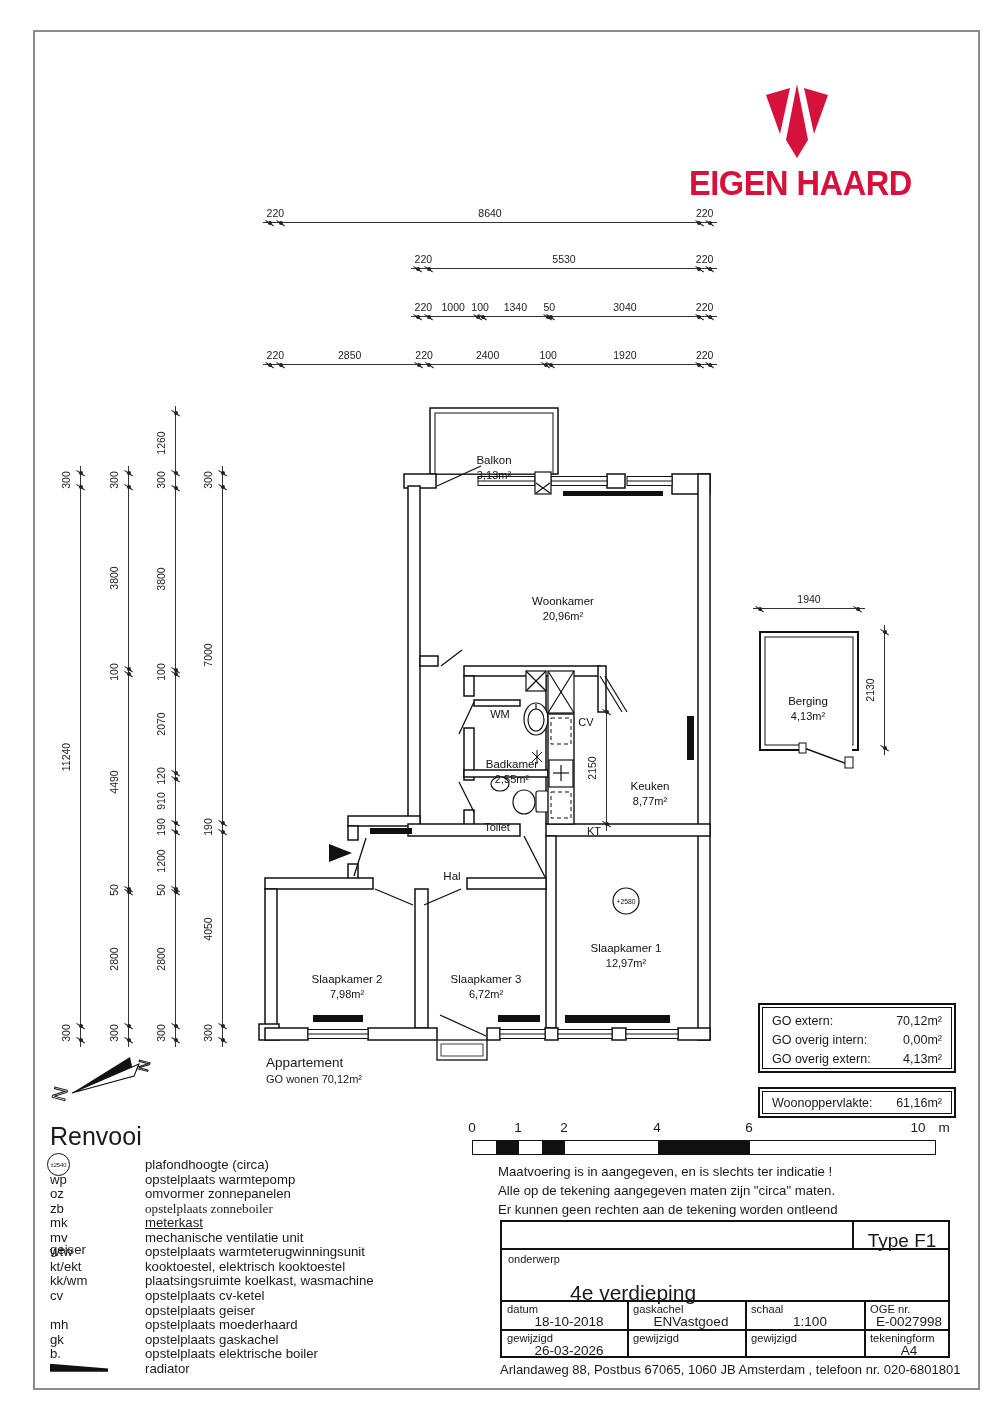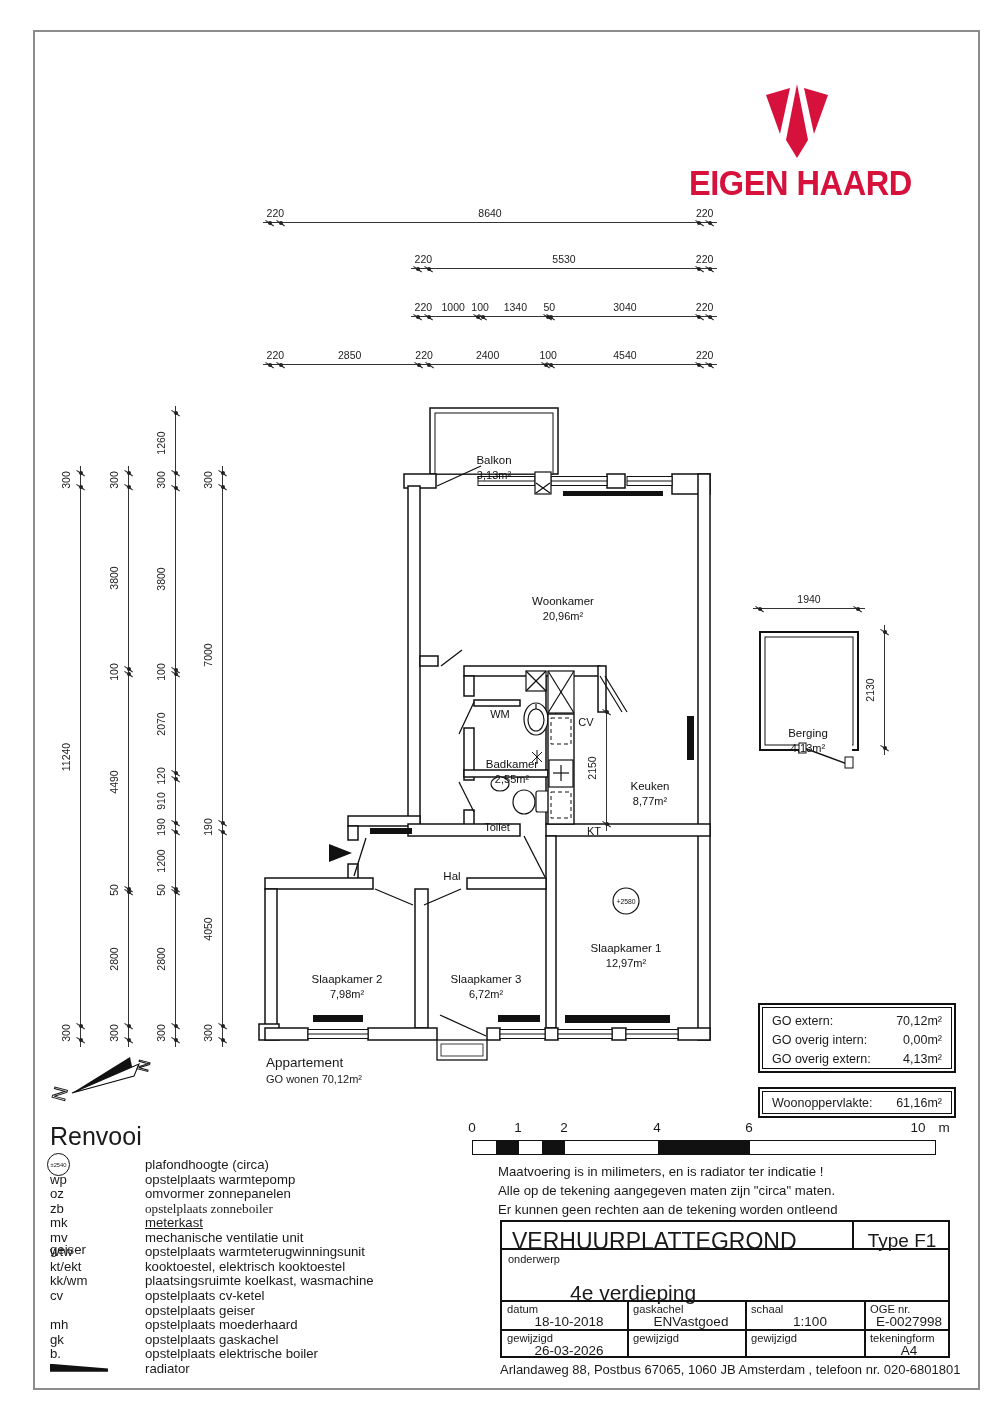--- a/index.html
+++ b/index.html
@@ -237,21 +237,21 @@
   <div class="sub">12,97m²</div>
 </div>
 <div class="lbl" style="left:347px;top:948px">
   <div>Slaapkamer 2</div>
   <div class="sub">7,98m²</div>
 </div>
 <div class="lbl" style="left:486px;top:948px">
   <div>Slaapkamer 3</div>
   <div class="sub">6,72m²</div>
 </div>
-<div class="lbl" style="left:808px;top:702px">
+<div class="lbl" style="left:808px;top:670px">
   <div>Berging</div>
   <div class="sub">4,13m²</div>
 </div>
 
 <div class="app-title">Appartement</div>
 <div class="app-sub">GO wonen 70,12m²</div>
 
 <div class="gobox" style="left:758px;top:1003px;width:194px;height:66px">
   <div class="inner"></div>
   <div class="gorow" style="top:9px"><span>GO extern:</span><span class="v">70,12m²</span></div>
@@ -271,34 +271,33 @@
 <div id="scale-labels">
     <div class="scale-num" style="position: absolute; left: 472px; top: 1120px;">0</div>
     <div class="scale-num" style="position: absolute; left: 518px; top: 1120px;">1</div>
     <div class="scale-num" style="position: absolute; left: 564px; top: 1120px;">2</div>
     <div class="scale-num" style="position: absolute; left: 657px; top: 1120px;">4</div>
     <div class="scale-num" style="position: absolute; left: 749px; top: 1120px;">6</div>
     <div class="scale-num" style="position: absolute; left: 918px; top: 1120px;">10</div>
     <div class="scale-num" style="position: absolute; left: 944px; top: 1120px;">m</div>
   </div>
 
-<div class="note" style="top:1164px">Maatvoering is in milimeters, en is radiator ter indicatie !</div>
+<div class="note" style="top:1164px">Maatvoering is in aangegeven, en is slechts ter indicatie !</div>
 <div class="note" style="top:1183px">Alle op de tekening aangegeven maten zijn "circa" maten.</div>
 <div class="note" style="top:1202px">Er kunnen geen rechten aan de tekening worden ontleend</div>
 
 <div id="tblock">
   <div class="tb-line" style="left:0;top:26px;width:446px;height:1.5px"></div>
   <div class="tb-line" style="left:0;top:78px;width:446px;height:1.5px"></div>
   <div class="tb-line" style="left:0;top:107px;width:446px;height:1.5px"></div>
   <div class="tb-line" style="left:350px;top:0;width:1.5px;height:26px"></div>
   <div class="tb-line" style="left:125px;top:78px;width:1.5px;height:56px"></div>
   <div class="tb-line" style="left:243px;top:78px;width:1.5px;height:56px"></div>
   <div class="tb-line" style="left:362px;top:78px;width:1.5px;height:56px"></div>
 
-  <div class="tb-title">VERHUURPLATTEGROND</div>
   <div class="tb-type">Type F1</div>
   <div class="tb-ond">onderwerp</div>
   <div class="tb-floor">4e verdieping</div>
 
   <div class="tb-cell-label" style="left:5px;top:81px">datum</div>
   <div class="tb-cell-label" style="left:131px;top:81px">gaskachel</div>
   <div class="tb-cell-label" style="left:249px;top:81px">schaal</div>
   <div class="tb-cell-label" style="left:368px;top:81px">OGE nr.</div>
   <div class="tb-cell-value" style="left:67px;top:92px">18-10-2018</div>
   <div class="tb-cell-value" style="left:189px;top:92px">ENVastgoed</div>
@@ -410,21 +409,21 @@
     <div style="position: absolute; left: 428.727px; top: 359.5px; width: 1.4px; height: 10px; background: rgb(34, 34, 34); transform: rotate(-55deg);"></div>
     <div style="position: absolute; left: 424.097px; top: 349px; transform: translateX(-50%); font: 10.5px &quot;Liberation Sans&quot;, sans-serif; color: rgb(34, 34, 34); white-space: nowrap;">220</div>
     <div style="position: absolute; left: 543.727px; top: 362.5px; width: 4px; height: 4px; background: rgb(34, 34, 34); border-radius: 50%;"></div>
     <div style="position: absolute; left: 545.027px; top: 359.5px; width: 1.4px; height: 10px; background: rgb(34, 34, 34); transform: rotate(-55deg);"></div>
     <div style="position: absolute; left: 487.577px; top: 349px; transform: translateX(-50%); font: 10.5px &quot;Liberation Sans&quot;, sans-serif; color: rgb(34, 34, 34); white-space: nowrap;">2400</div>
     <div style="position: absolute; left: 548.573px; top: 362.5px; width: 4px; height: 4px; background: rgb(34, 34, 34); border-radius: 50%;"></div>
     <div style="position: absolute; left: 549.873px; top: 359.5px; width: 1.4px; height: 10px; background: rgb(34, 34, 34); transform: rotate(-55deg);"></div>
     <div style="position: absolute; left: 548.15px; top: 349px; transform: translateX(-50%); font: 10.5px &quot;Liberation Sans&quot;, sans-serif; color: rgb(34, 34, 34); white-space: nowrap;">100</div>
     <div style="position: absolute; left: 697.339px; top: 362.5px; width: 4px; height: 4px; background: rgb(34, 34, 34); border-radius: 50%;"></div>
     <div style="position: absolute; left: 698.639px; top: 359.5px; width: 1.4px; height: 10px; background: rgb(34, 34, 34); transform: rotate(-55deg);"></div>
-    <div style="position: absolute; left: 624.956px; top: 349px; transform: translateX(-50%); font: 10.5px &quot;Liberation Sans&quot;, sans-serif; color: rgb(34, 34, 34); white-space: nowrap;">4540</div>
+    <div style="position: absolute; left: 624.956px; top: 349px; transform: translateX(-50%); font: 10.5px &quot;Liberation Sans&quot;, sans-serif; color: rgb(34, 34, 34); white-space: nowrap;">1920</div>
     <div style="position: absolute; left: 708px; top: 362.5px; width: 4px; height: 4px; background: rgb(34, 34, 34); border-radius: 50%;"></div>
     <div style="position: absolute; left: 709.3px; top: 359.5px; width: 1.4px; height: 10px; background: rgb(34, 34, 34); transform: rotate(-55deg);"></div>
     <div style="position: absolute; left: 704.67px; top: 349px; transform: translateX(-50%); font: 10.5px &quot;Liberation Sans&quot;, sans-serif; color: rgb(34, 34, 34); white-space: nowrap;">220</div>
     <div style="position: absolute; left: 80px; top: 466px; width: 1px; height: 581px; background: rgb(51, 51, 51);"></div>
     <div style="position: absolute; left: 78.5px; top: 471px; width: 4px; height: 4px; background: rgb(34, 34, 34); border-radius: 50%;"></div>
     <div style="position: absolute; left: 79.8px; top: 468px; width: 1.4px; height: 10px; background: rgb(34, 34, 34); transform: rotate(-55deg);"></div>
     <div style="position: absolute; left: 78.5px; top: 485.367px; width: 4px; height: 4px; background: rgb(34, 34, 34); border-radius: 50%;"></div>
     <div style="position: absolute; left: 79.8px; top: 482.367px; width: 1.4px; height: 10px; background: rgb(34, 34, 34); transform: rotate(-55deg);"></div>
     <div style="position: absolute; left: 66px; top: 480.183px; transform: translate(-50%, -50%) rotate(-90deg); font: 10.5px &quot;Liberation Sans&quot;, sans-serif; color: rgb(34, 34, 34); white-space: nowrap;">300</div>
     <div style="position: absolute; left: 78.5px; top: 1023.63px; width: 4px; height: 4px; background: rgb(34, 34, 34); border-radius: 50%;"></div>

